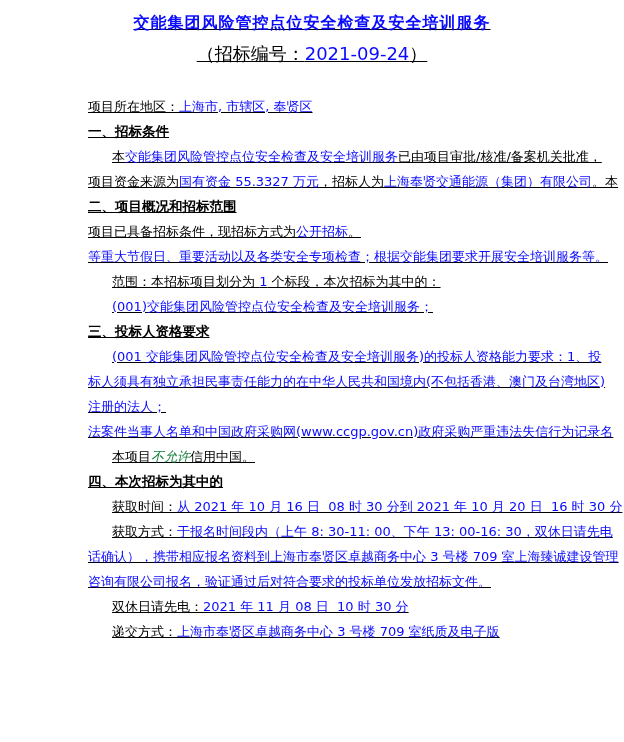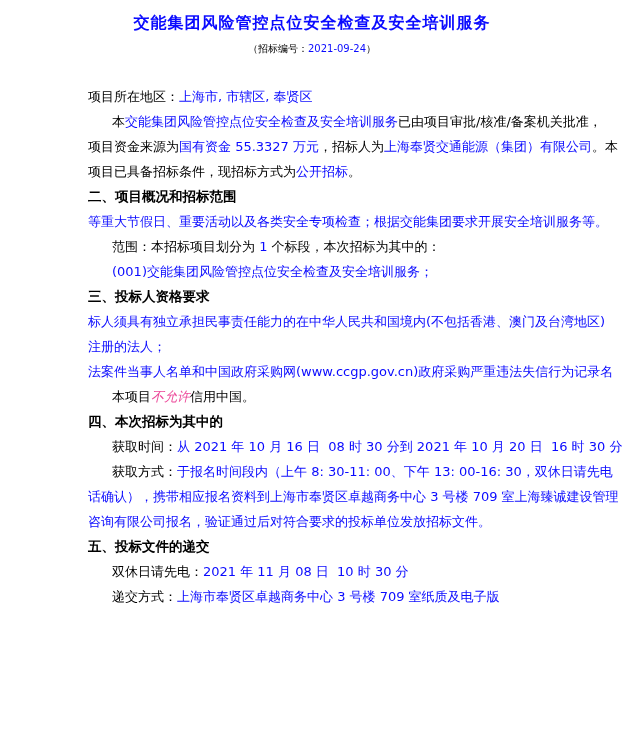--- a/index.html
+++ b/index.html
@@ -3,76 +3,78 @@
 <meta charset="utf-8">
 <style>
   html,body{margin:0;padding:0;background:#ffffff;}
   .page{
     position:relative;
     width:624px;height:742px;
     background:#ffffff;
     font-family:"DejaVu Sans","Liberation Sans",sans-serif;
     color:#000;
     overflow:hidden;
+    text-decoration:underline;
   }
   .title{
     padding-top:13px;
     line-height:20px;
     text-align:center;
     font-size:16px;
     font-weight:bold;
     color:#0a0aff;
     letter-spacing:1px;
     white-space:pre;
   }
   .subtitle{
     margin-top:9px;
     text-align:center;
-    font-size:10px;
+    font-size:18px;
     white-space:pre;
   }
   .body{
     margin-top:28px;
     padding-left:88px;
     padding-right:20px;
   }
   .line{
     white-space:pre;
     font-size:13px;
     line-height:25px;
     height:25px;
   }
   .line.h{font-weight:bold;font-size:13.5px;}
   .line.ind{padding-left:24px;}
   .k{color:#000000;}
   .b{color:#0a0aff;}
-  .bi{color:#ec4899;font-style:italic;}
+  .bi{color:#15803d;font-style:italic;}
 </style>
 </head>
 <body>
 
 <div class="page">
   <div class="title">交能集团风险管控点位安全检查及安全培训服务</div>
   <div class="subtitle"><span class="k">（招标编号：</span><span class="b">2021-09-24</span><span class="k">）</span></div>
   <div class="body">
       <div class="line"><span class="k">项目所在地区：</span><span class="b">上海市, 市辖区, 奉贤区</span></div>
+      <div class="line h"><span class="k">一、招标条件</span></div>
       <div class="line ind"><span class="k">本</span><span class="b">交能集团风险管控点位安全检查及安全培训服务</span><span class="k">已由项目审批/核准/备案机关批准，</span></div>
       <div class="line"><span class="k">项目资金来源为</span><span class="b">国有资金 55.3327 万元</span><span class="k">，招标人为</span><span class="b">上海奉贤交通能源（集团）有限公司</span><span class="k">。本</span></div>
+      <div class="line h"><span class="k">二、项目概况和招标范围</span></div>
       <div class="line"><span class="k">项目已具备招标条件，现招标方式为</span><span class="b">公开招标</span><span class="k">。</span></div>
-      <div class="line h"><span class="k">二、项目概况和招标范围</span></div>
       <div class="line"><span class="b">等重大节假日、重要活动以及各类安全专项检查；根据交能集团要求开展安全培训服务等。</span></div>
       <div class="line ind"><span class="k">范围：本招标项目划分为 </span><span class="b">1</span><span class="k"> 个标段，本次招标为其中的：</span></div>
       <div class="line ind"><span class="b">(001)交能集团风险管控点位安全检查及安全培训服务；</span></div>
       <div class="line h"><span class="k">三、投标人资格要求</span></div>
+      <div class="line ind"><span class="b">(001 交能集团风险管控点位安全检查及安全培训服务)的投标人资格能力要求：1、投</span></div>
       <div class="line"><span class="b">标人须具有独立承担民事责任能力的在中华人民共和国境内(不包括香港、澳门及台湾地区)</span></div>
       <div class="line"><span class="b">注册的法人；</span></div>
       <div class="line"><span class="b">法案件当事人名单和中国政府采购网(www.ccgp.gov.cn)政府采购严重违法失信行为记录名</span></div>
       <div class="line ind"><span class="k">本项目</span><span class="bi">不允许</span><span class="k">信用中国。</span></div>
       <div class="line h"><span class="k">四、本次招标为其中的</span></div>
       <div class="line ind"><span class="k">获取时间：</span><span class="b">从 2021 年 10 月 16 日  08 时 30 分到 2021 年 10 月 20 日  16 时 30 分</span></div>
       <div class="line ind"><span class="k">获取方式：</span><span class="b">于报名时间段内（上午 8: 30-11: 00、下午 13: 00-16: 30，双休日请先电</span></div>
       <div class="line"><span class="b">话确认），携带相应报名资料到上海市奉贤区卓越商务中心 3 号楼 709 室上海臻诚建设管理</span></div>
       <div class="line"><span class="b">咨询有限公司报名，验证通过后对符合要求的投标单位发放招标文件。</span></div>
-      <div class="line h"><span class="k">五、投标文件的递交</span></div>
       <div class="line ind"><span class="k">双休日请先电：</span><span class="b">2021 年 11 月 08 日  10 时 30 分</span></div>
       <div class="line ind"><span class="k">递交方式：</span><span class="b">上海市奉贤区卓越商务中心 3 号楼 709 室纸质及电子版</span></div>
     </div>
 </div>
 
 </body></html>

